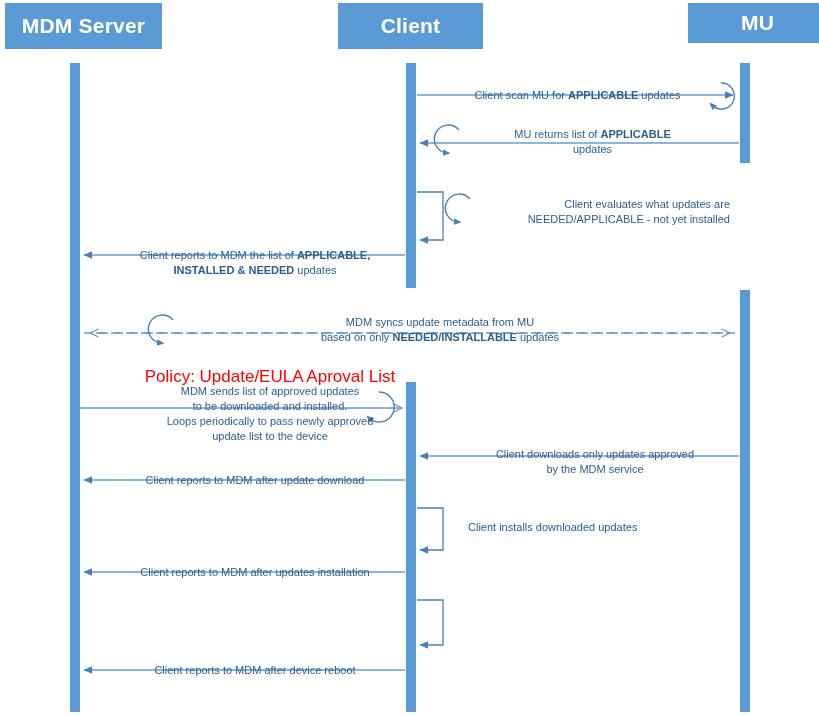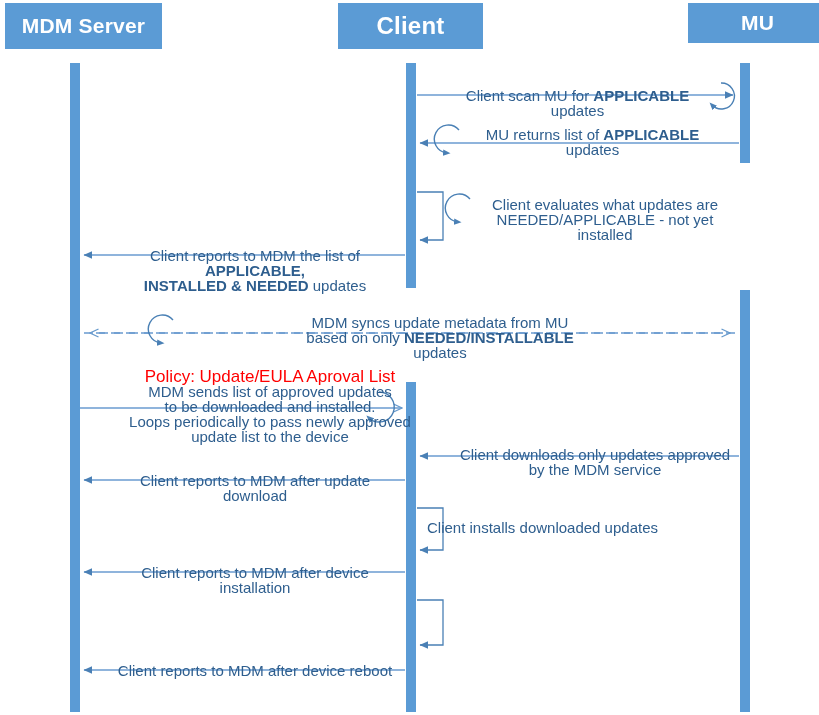--- a/index.html
+++ b/index.html
@@ -32,21 +32,21 @@
     display: block;
   }
   .lifeline {
     position: absolute;
     background: #5B9BD5;
     width: 10px;
   }
   .msg-label {
     position: absolute;
     color: #2E5E8E;
-    font-size: 15px;
+    font-size: 11px;
     line-height: 15px;
     text-align: center;
     white-space: pre-line;
   }
   .msg-label b { font-weight: bold; }
   .policy-label {
     position: absolute;
     color: #FF0000;
     font-size: 17px;
     line-height: 15px;
@@ -64,21 +64,21 @@
 </style>
 </head>
 <body>
 
 <div id="canvas">
 
   <div class="actor-box" style="left:5px; top:3px; width:157px; height:46px; font-size:21px;">
     <span class="actor-label">MDM Server</span>
   </div>
 
-  <div class="actor-box" style="left:338px; top:3px; width:145px; height:46px; font-size:24px;">
+  <div class="actor-box" style="left:338px; top:3px; width:145px; height:46px; font-size:21px;">
     <span class="actor-label">Client</span>
   </div>
 
   <div class="actor-box" style="left:688px; top:3px; width:139px; height:40px; font-size:21px;">
     <span class="actor-label">MU</span>
   </div>
 
   <div class="lifeline" style="left:70px; top:63px; height:649px;"></div>
 
   <div class="lifeline" style="left:406px; top:63px; height:225px;"></div>
@@ -159,34 +159,34 @@
 
     <g>
       <line x1="405" y1="670" x2="84" y2="670" stroke="#6A9BD0" stroke-width="1.4" marker-end="url(#arrowLeft)"></line>
     </g>
   </svg>
 
   <div class="msg-label" style="left:455px; top:88px; width:245px;">Client scan MU for <b>APPLICABLE</b> updates</div>
 
   <div class="msg-label" style="left:475px; top:127px; width:235px;">MU returns list of <b>APPLICABLE</b><br>updates</div>
 
-  <div class="msg-label" style="left:480px; top:197px; width:250px;">Client evaluates what updates are<br>NEEDED/APPLICABLE - not yet installed</div>
+  <div class="msg-label" style="left:480px; top:197px; width:250px;text-align:right;">Client evaluates what updates are<br>NEEDED/APPLICABLE - not yet installed</div>
 
   <div class="msg-label" style="left:110px; top:248px; width:290px;">Client reports to MDM the list of <b>APPLICABLE,</b><br><b>INSTALLED &amp; NEEDED</b> updates</div>
 
   <div class="msg-label" style="left:290px; top:315px; width:300px;">MDM syncs update metadata from MU<br>based on only <b>NEEDED/INSTALLABLE</b> updates</div>
 
   <div class="policy-label" style="left:125px; top:369px; width:290px;">Policy: Update/EULA Aproval List</div>
 
   <div class="msg-label" style="left:105px; top:384px; width:330px;">MDM sends list of approved updates<br>to be downloaded and installed.<br>Loops periodically to pass newly approved<br>update list to the device</div>
 
   <div class="msg-label" style="left:455px; top:447px; width:280px;">Client downloads only updates approved<br>by the MDM service</div>
 
   <div class="msg-label" style="left:110px; top:473px; width:290px;">Client reports to MDM after update download</div>
 
-  <div class="msg-label" style="left:427px; top:520px; width:250px; text-align:left;">Client installs downloaded updates</div>
+  <div class="msg-label" style="left:468px; top:520px; width:250px; text-align:left;">Client installs downloaded updates</div>
 
-  <div class="msg-label" style="left:110px; top:565px; width:290px;">Client reports to MDM after device installation</div>
+  <div class="msg-label" style="left:110px; top:565px; width:290px;">Client reports to MDM after updates installation</div>
 
 
   <div class="msg-label" style="left:110px; top:663px; width:290px;">Client reports to MDM after device reboot</div>
 
 </div>
 
 </body></html>

